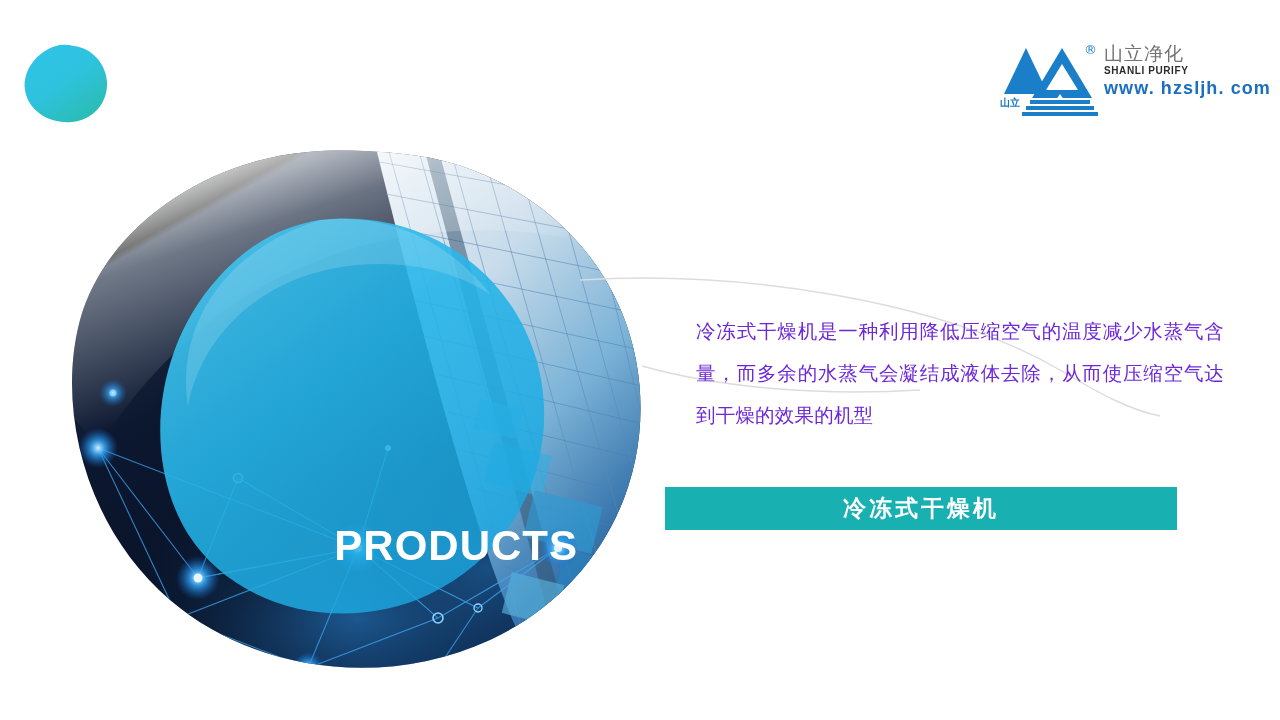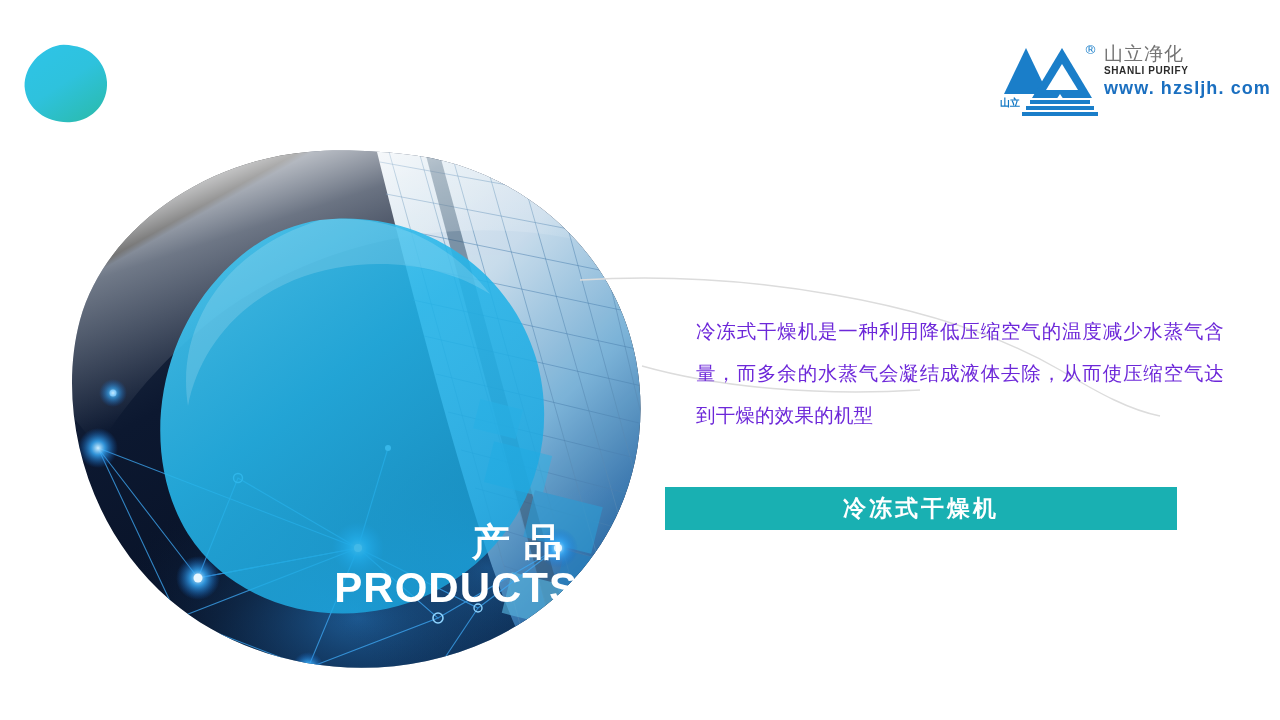--- a/index.html
+++ b/index.html
@@ -283,21 +283,20 @@
 
         <path d="M262 72 C360 60 450 118 478 210 C506 306 460 404 372 446
                  C286 487 178 462 130 386 C84 312 96 200 160 130
                  C190 96 224 78 262 72 Z" fill="url(#cyanGrad)"></path>
         <path d="M262 72 C330 64 392 94 432 146 C380 112 300 106 236 132
                  C176 157 140 206 130 258 C118 184 160 104 262 72 Z" fill="#ffffff" opacity="0.16"></path>
       </g>
     </svg>
 
     <div class="hero-label">
-      <div class="cn">产品</div>
       <div class="en">PRODUCTS</div>
     </div>
   </div>
 
   <div class="connector">
     <svg viewBox="0 0 660 150" xmlns="http://www.w3.org/2000/svg" aria-hidden="true">
       <path d="M60 10 C220 0 420 30 540 100 C580 124 610 140 640 146" fill="none" stroke="#dcdcdc" stroke-width="1.4"></path>
       <path d="M122 96 C200 118 300 126 400 120" fill="none" stroke="#dcdcdc" stroke-width="1.4"></path>
     </svg>
   </div>

